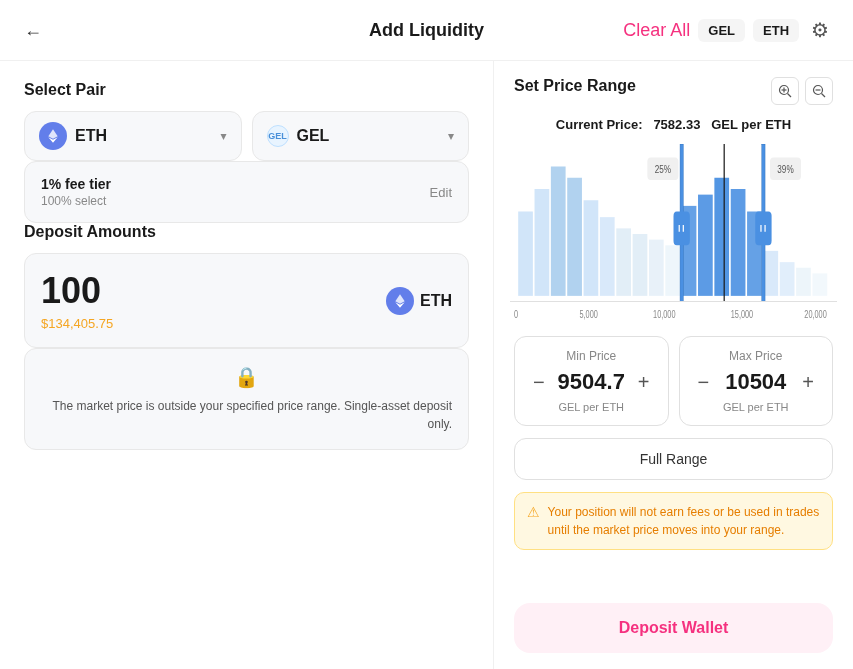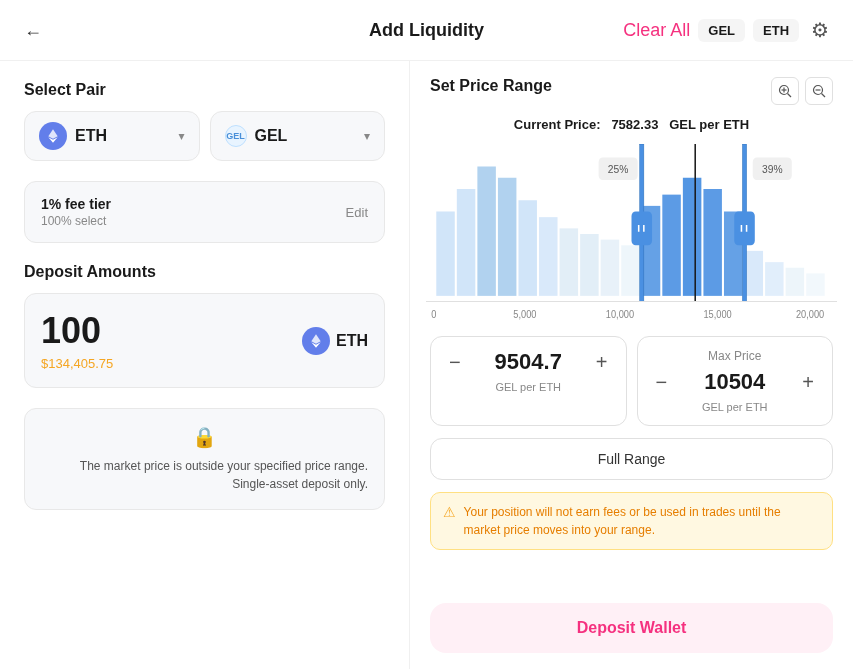--- a/index.html
+++ b/index.html
@@ -75,26 +75,25 @@
 
     
     .main {
       display: flex;
       flex: 1;
       overflow: hidden;
     }
 
     
     .left-panel {
-      width: 410px;
+      width: 494px;
       padding: 20px 24px;
       border-right: 1px solid #f0f0f0;
       display: flex;
       flex-direction: column;
-      gap: 20px;
     }
 
     .section-title {
       font-size: 16px;
       font-weight: 600;
       color: #1a1a1a;
       margin-bottom: 12px;
     }
 
     .pair-selectors {
@@ -538,20 +537,21 @@
         <text x="5" y="155" font-size="9" fill="#888" font-family="sans-serif">0</text>
         <text x="85" y="155" font-size="9" fill="#888" font-family="sans-serif">5,000</text>
         <text x="175" y="155" font-size="9" fill="#888" font-family="sans-serif">10,000</text>
         <text x="270" y="155" font-size="9" fill="#888" font-family="sans-serif">15,000</text>
         <text x="360" y="155" font-size="9" fill="#888" font-family="sans-serif">20,000</text>
       </svg>
     </div>
 
     <div class="price-inputs">
       <div class="price-input-box">
+        <div class="price-input-label">Min Price</div>
         <div class="price-input-row">
           <button class="price-adjust-btn">−</button>
           <span class="price-value">9504.7</span>
           <button class="price-adjust-btn">+</button>
         </div>
         <div class="price-unit">GEL per ETH</div>
       </div>
       <div class="price-input-box">
         <div class="price-input-label">Max Price</div>
         <div class="price-input-row">

